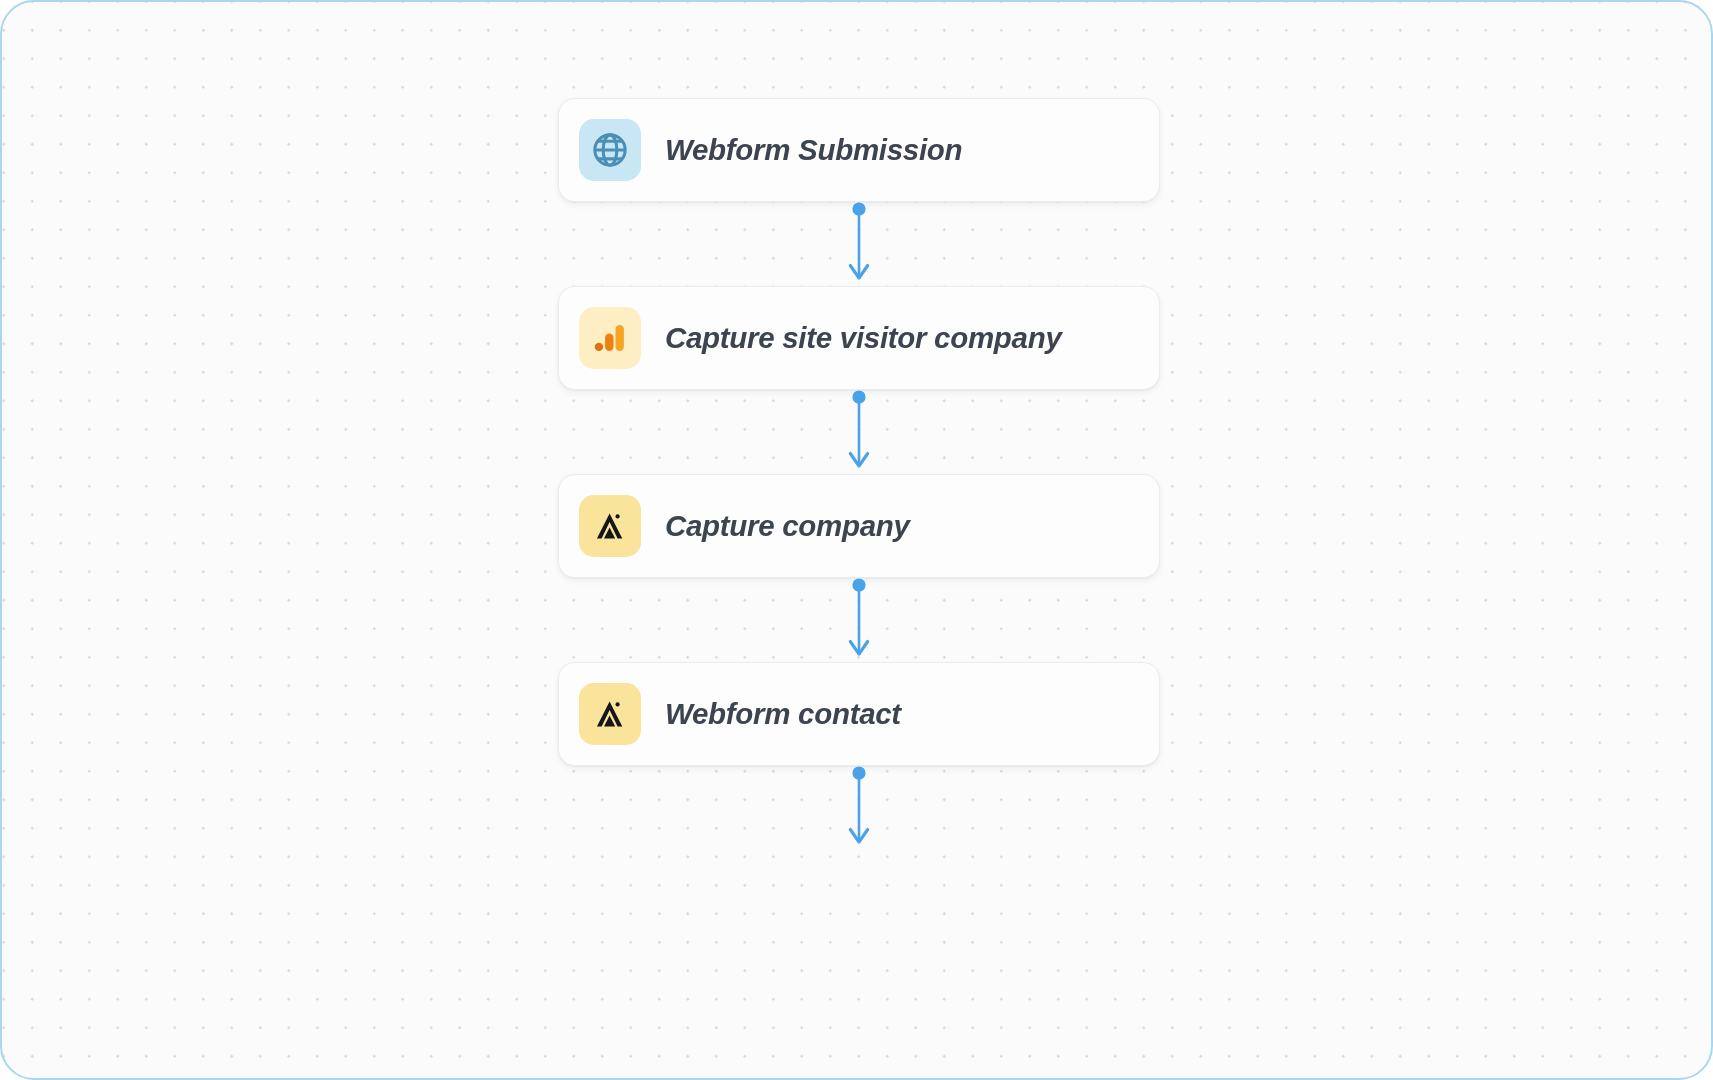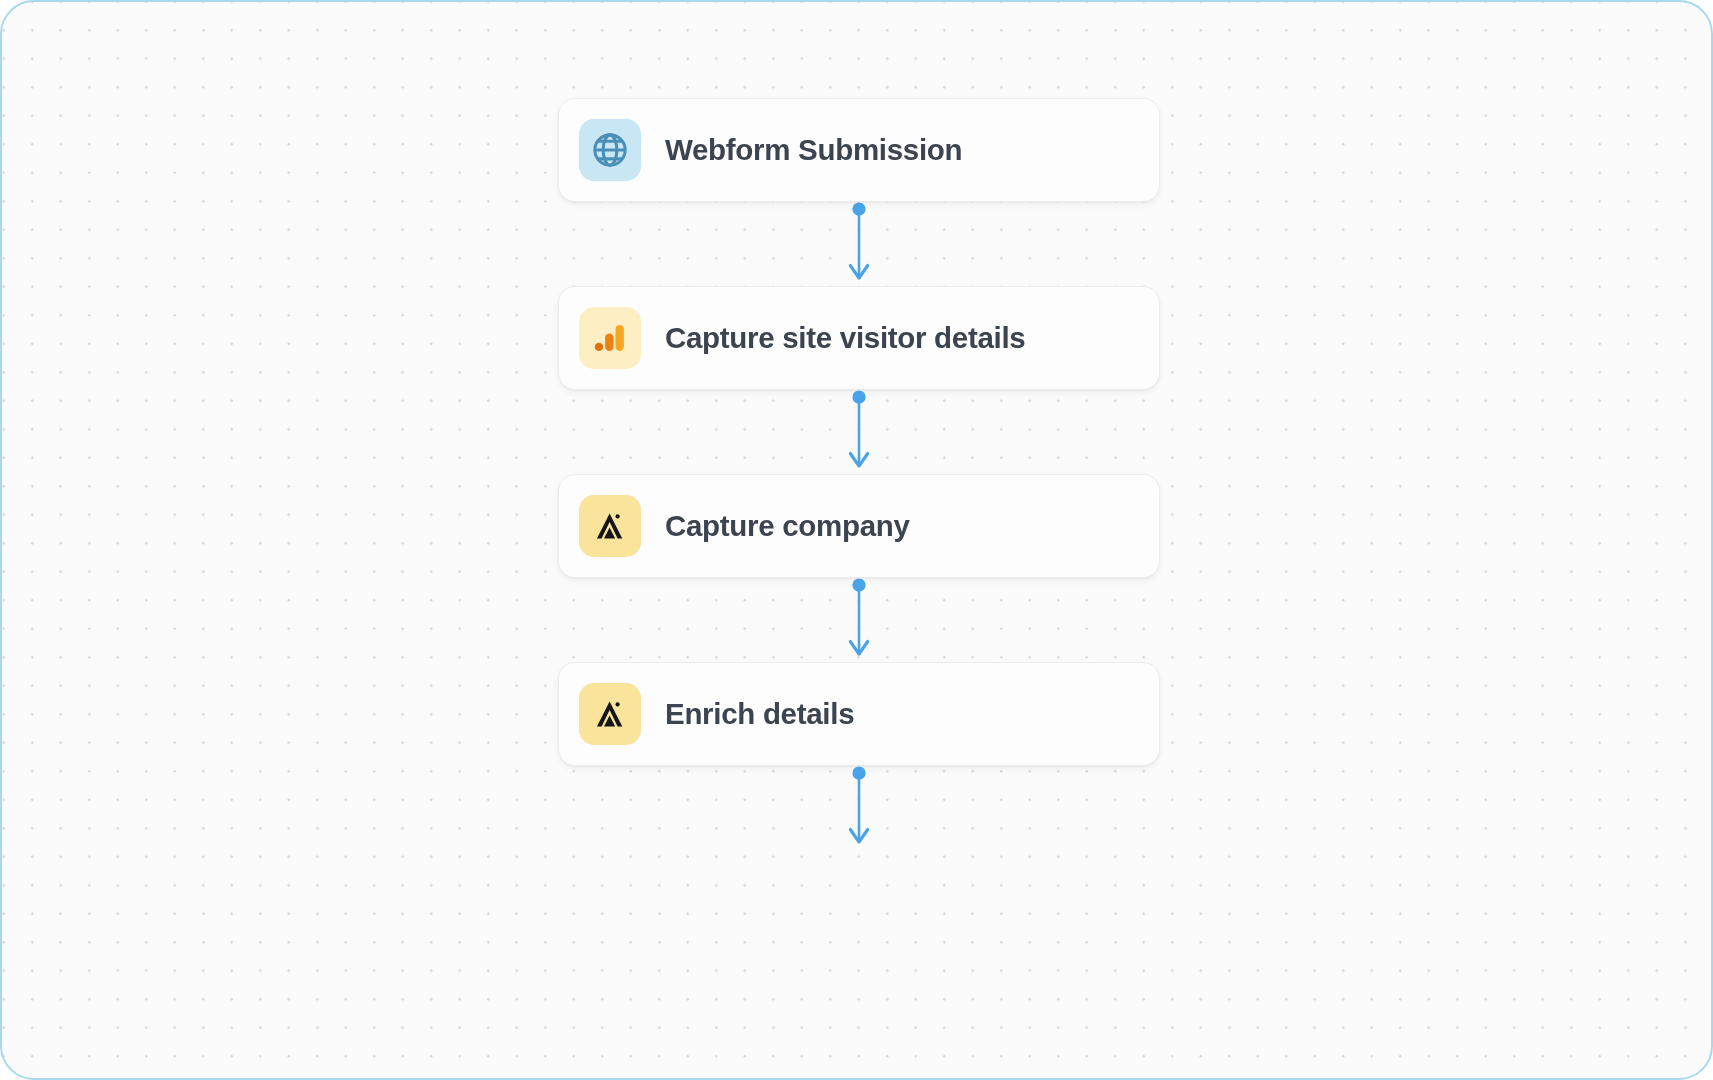--- a/index.html
+++ b/index.html
@@ -43,20 +43,21 @@
     height: 104px;
     background: #fdfdfd;
     border: 1.5px solid #ececee;
     border-radius: 17px;
     box-shadow: 0 3px 7px rgba(25, 32, 45, 0.055),
                 0 1px 2px rgba(25, 32, 45, 0.04);
     display: flex;
     align-items: center;
     padding-left: 20px;
     flex: 0 0 auto;
+    font-style: italic;
   }
 
   .node-icon {
     width: 62px;
     height: 62px;
     border-radius: 15px;
     display: flex;
     align-items: center;
     justify-content: center;
     flex: 0 0 auto;
@@ -116,21 +117,21 @@
     </div>
 
     <div class="node">
       <div class="node-icon bg-analytics">
         <svg width="36" height="36" viewBox="0 0 36 36">
           <rect x="23.5" y="5" width="8.4" height="26" rx="4.2" fill="#f5a623"></rect>
           <rect x="13.1" y="13.5" width="8.4" height="17.5" rx="4.2" fill="#ec8013"></rect>
           <circle cx="6.9" cy="26.9" r="4.2" fill="#e2700f"></circle>
         </svg>
       </div>
-      <span class="node-label">Capture site visitor details</span>
+      <span class="node-label">Capture site visitor company</span>
     </div>
 
     <div class="connector">
       <svg width="30" height="84" viewBox="0 0 30 84">
         <circle cx="15" cy="7" r="6.6" fill="#4aa3e8"></circle>
         <line x1="15" y1="8" x2="15" y2="74" stroke="#4aa3e8" stroke-width="2.6"></line>
         <path d="M6.3 63.5 L15 76 L23.7 63.5" fill="none" stroke="#4aa3e8" stroke-width="3.1" stroke-linecap="round" stroke-linejoin="round"></path>
       </svg>
     </div>
 
@@ -154,21 +155,21 @@
     </div>
 
     <div class="node">
       <div class="node-icon bg-apollo">
         <svg width="36" height="36" viewBox="0 0 36 36">
           <path d="M17.6 5.4 L30.3 30.4 L25.6 30.4 L17.6 13.9 L9.6 30.4 L4.9 30.4 Z" fill="#15161a"></path>
           <path d="M17.6 19.4 L23.2 30.4 L12 30.4 Z" fill="#15161a"></path>
           <circle cx="25.6" cy="8.4" r="2.1" fill="#15161a"></circle>
         </svg>
       </div>
-      <span class="node-label">Enrich details</span>
+      <span class="node-label">Webform contact</span>
     </div>
 
     <div class="connector">
       <svg width="30" height="84" viewBox="0 0 30 84">
         <circle cx="15" cy="7" r="6.6" fill="#4aa3e8"></circle>
         <line x1="15" y1="8" x2="15" y2="74" stroke="#4aa3e8" stroke-width="2.6"></line>
         <path d="M6.3 63.5 L15 76 L23.7 63.5" fill="none" stroke="#4aa3e8" stroke-width="3.1" stroke-linecap="round" stroke-linejoin="round"></path>
       </svg>
     </div>
 

